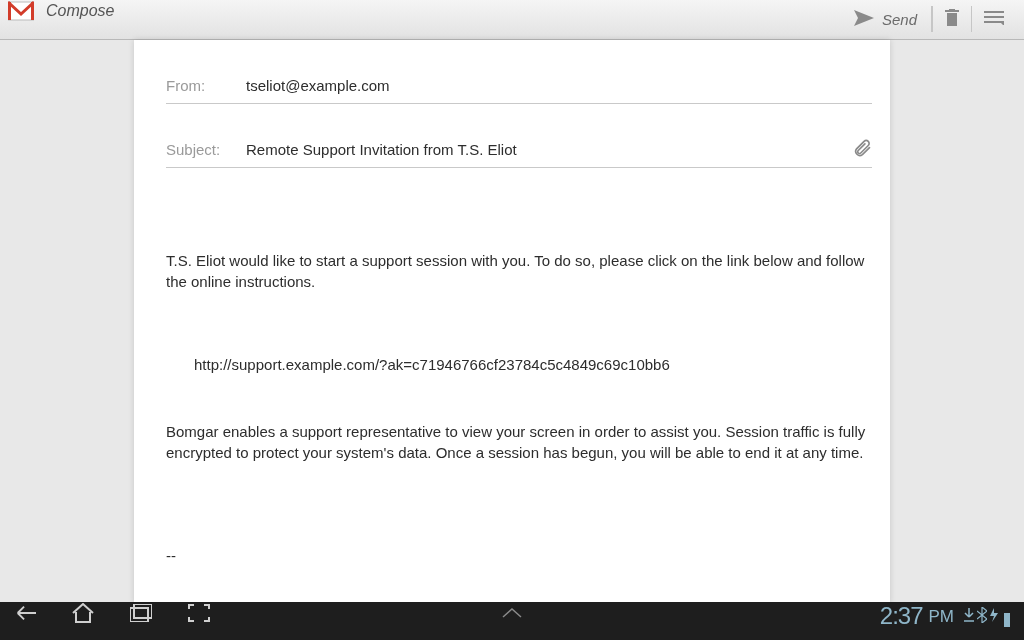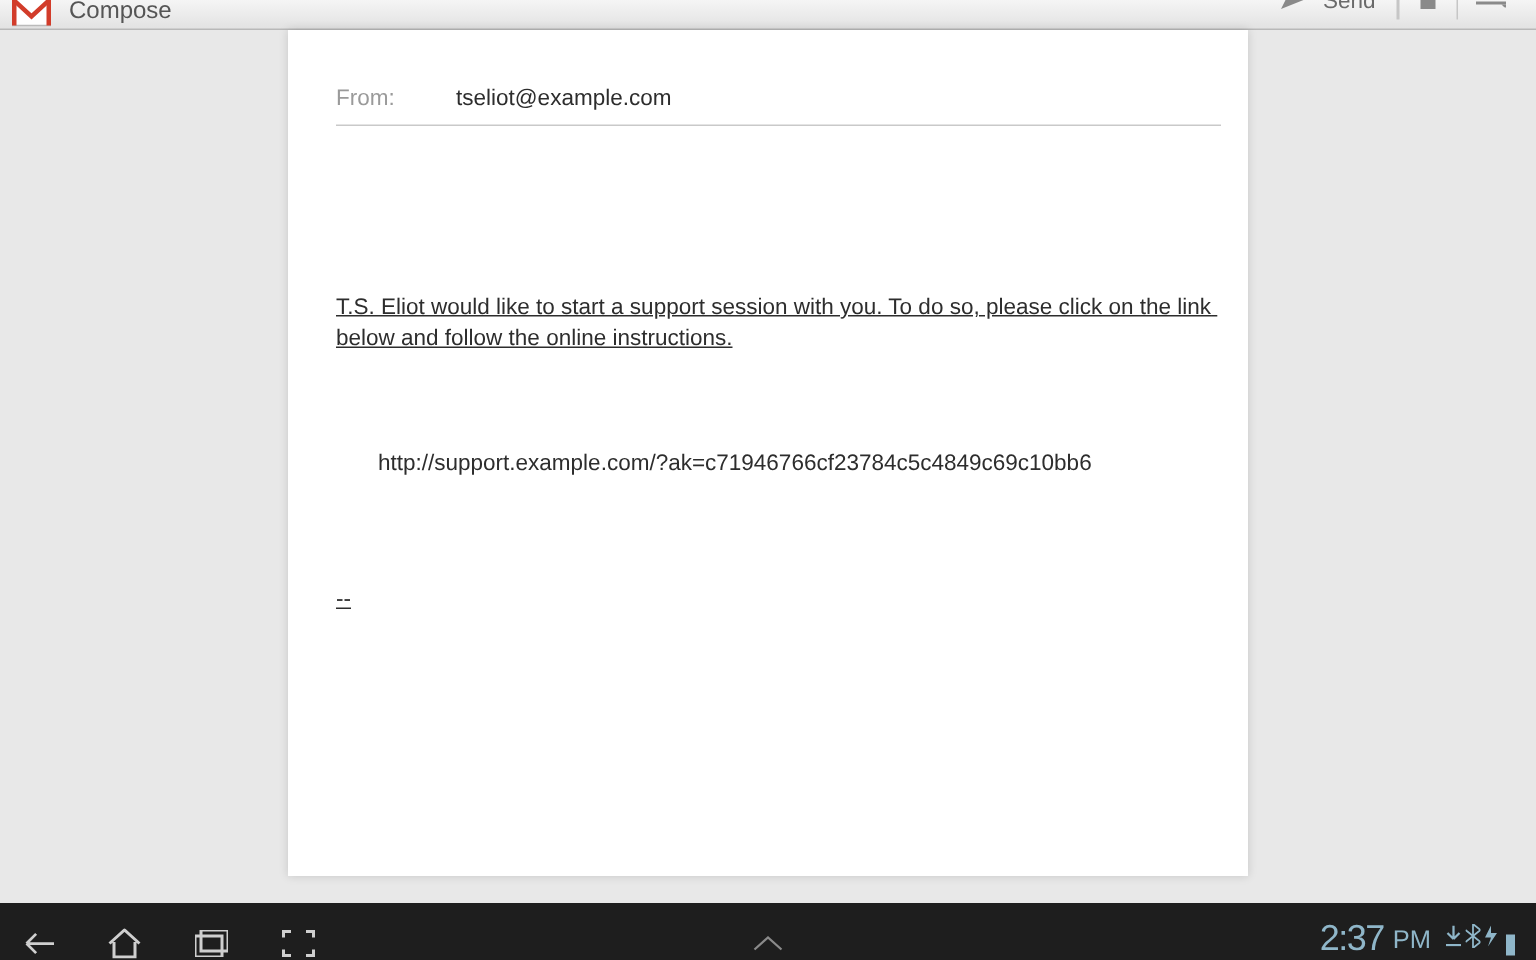--- a/index.html
+++ b/index.html
@@ -1,42 +1,43 @@
 <!DOCTYPE html>
 <html><head>
 <meta charset="utf-8">
 <style>
   * { margin:0; padding:0; box-sizing:border-box; font-family: "Helvetica Neue", Arial, sans-serif; }
   html,body { width:1024px; height:640px; overflow:hidden; background:#e8e8e8; }
 
   
   .actionbar {
-    height:20px; width:100%;
+    height:40px; width:100%;
     background:linear-gradient(#f5f5f5,#e2e2e2);
     border-bottom:1px solid #b8b8b8;
-    display:flex; align-items:flex-end;
+    display:flex; align-items:flex-start;
     padding:0 8px;
+    font-style:italic;
   }
   .ab-left { display:flex; align-items:center; gap:12px; }
   .ab-title { font-size:16px; color:#555; font-weight:400; }
   .ab-right { margin-left:auto; display:flex; align-items:center; }
   .ab-btn {
     display:flex; align-items:center; gap:8px;
     padding:16px 14px; height:38px;
     color:#6a6a6a; font-size:15px;
     cursor:pointer;
   }
   .ab-divider { width:1px; height:26px; background:#c6c6c6; }
   .gmail-icon { width:26px; height:22px; position:relative; }
   .gmail-icon svg { display:block; }
 
   
   .stage { width:100%; height:564px; display:flex; justify-content:center; }
   .card {
-    width:640px; height:100%; background:#fff;
+    width:756px; height:100%; background:#fff;
     box-shadow:0 0 6px rgba(0,0,0,.15);
     padding:28px 18px 0 32px;
   }
   .field-row {
     display:flex; align-items:center;
     height:36px;
     border-bottom:1px solid #c9c9c9;
     font-size:15px;
   }
   .field-label { width:80px; color:#9a9a9a; }
@@ -44,27 +45,27 @@
   .field-extra { color:#4a4a4a; font-size:15px; cursor:pointer; }
   .attach-icon { color:#888; cursor:pointer; }
   .row-gap { height:14px; }
   .body-text {
     margin-top:40px;
     font-size:15px; line-height:1.4;
     color:#2d2d2d;
     white-space:pre-wrap;
   }
   .body-text .link-line { display:block; padding-left:28px; margin:4px 0; }
-  .body-text p { margin-bottom:16px;text-decoration:underline; }
+  .body-text p { margin-bottom:16px; }
 
   
   .navbar {
     position:absolute; bottom:0; left:0; right:0; height:38px;
     background:#1e1e1e; color:#cfcfcf;
-    display:flex; align-items:flex-end; padding:0 14px;
+    display:flex; align-items:flex-start; padding:0 14px;
   }
   .nav-left { display:flex; align-items:center; gap:36px; }
   .nav-icn { width:22px; height:22px; display:flex; align-items:center; justify-content:center; }
   .nav-icn svg { display:block; }
   .nav-center { position:absolute; left:50%; transform:translateX(-50%); }
   .nav-right {
     margin-left:auto; display:flex; align-items:flex-end; gap:6px;
     font-family: "Arial Narrow", Arial, sans-serif;
     color:#8fb6c9;
   }
@@ -126,24 +127,34 @@
   <div class="card">
 
     <div class="field-row">
       <span class="field-label">From:</span>
       <span class="field-value">tseliot@example.com</span>
     </div>
     <div class="row-gap"></div>
 
     <div class="row-gap"></div>
 
+    <div class="field-row">
+      <span class="field-label">Subject:</span>
+      <span class="field-value">Remote Support Invitation from T.S. Eliot</span>
+      <span class="attach-icon">
+        <svg width="20" height="20" viewBox="0 0 24 24">
+          <path d="M21 11.5l-8.5 8.5a5 5 0 01-7-7l9-9a3.5 3.5 0 015 5l-9 9a2 2 0 01-3-3l8-8" fill="none" stroke="#8a8a8a" stroke-width="2" stroke-linecap="round"></path>
+        </svg>
+      </span>
+    </div>
 
     <div class="body-text">
       <p>T.S. Eliot would like to start a support session with you. To do so, please click on the link below and follow the online instructions.</p>
       <span class="link-line">http://support.example.com/?ak=c71946766cf23784c5c4849c69c10bb6</span>
+      <p>Bomgar enables a support representative to view your screen in order to assist you. Session traffic is fully encrypted to protect your system's data. Once a session has begun, you will be able to end it at any time.</p>
       <p style="margin-top:24px;margin-bottom:0">--</p>
       
       
     </div>
 
   </div>
 </div>
 
 <div class="navbar">
   <div class="nav-left">

